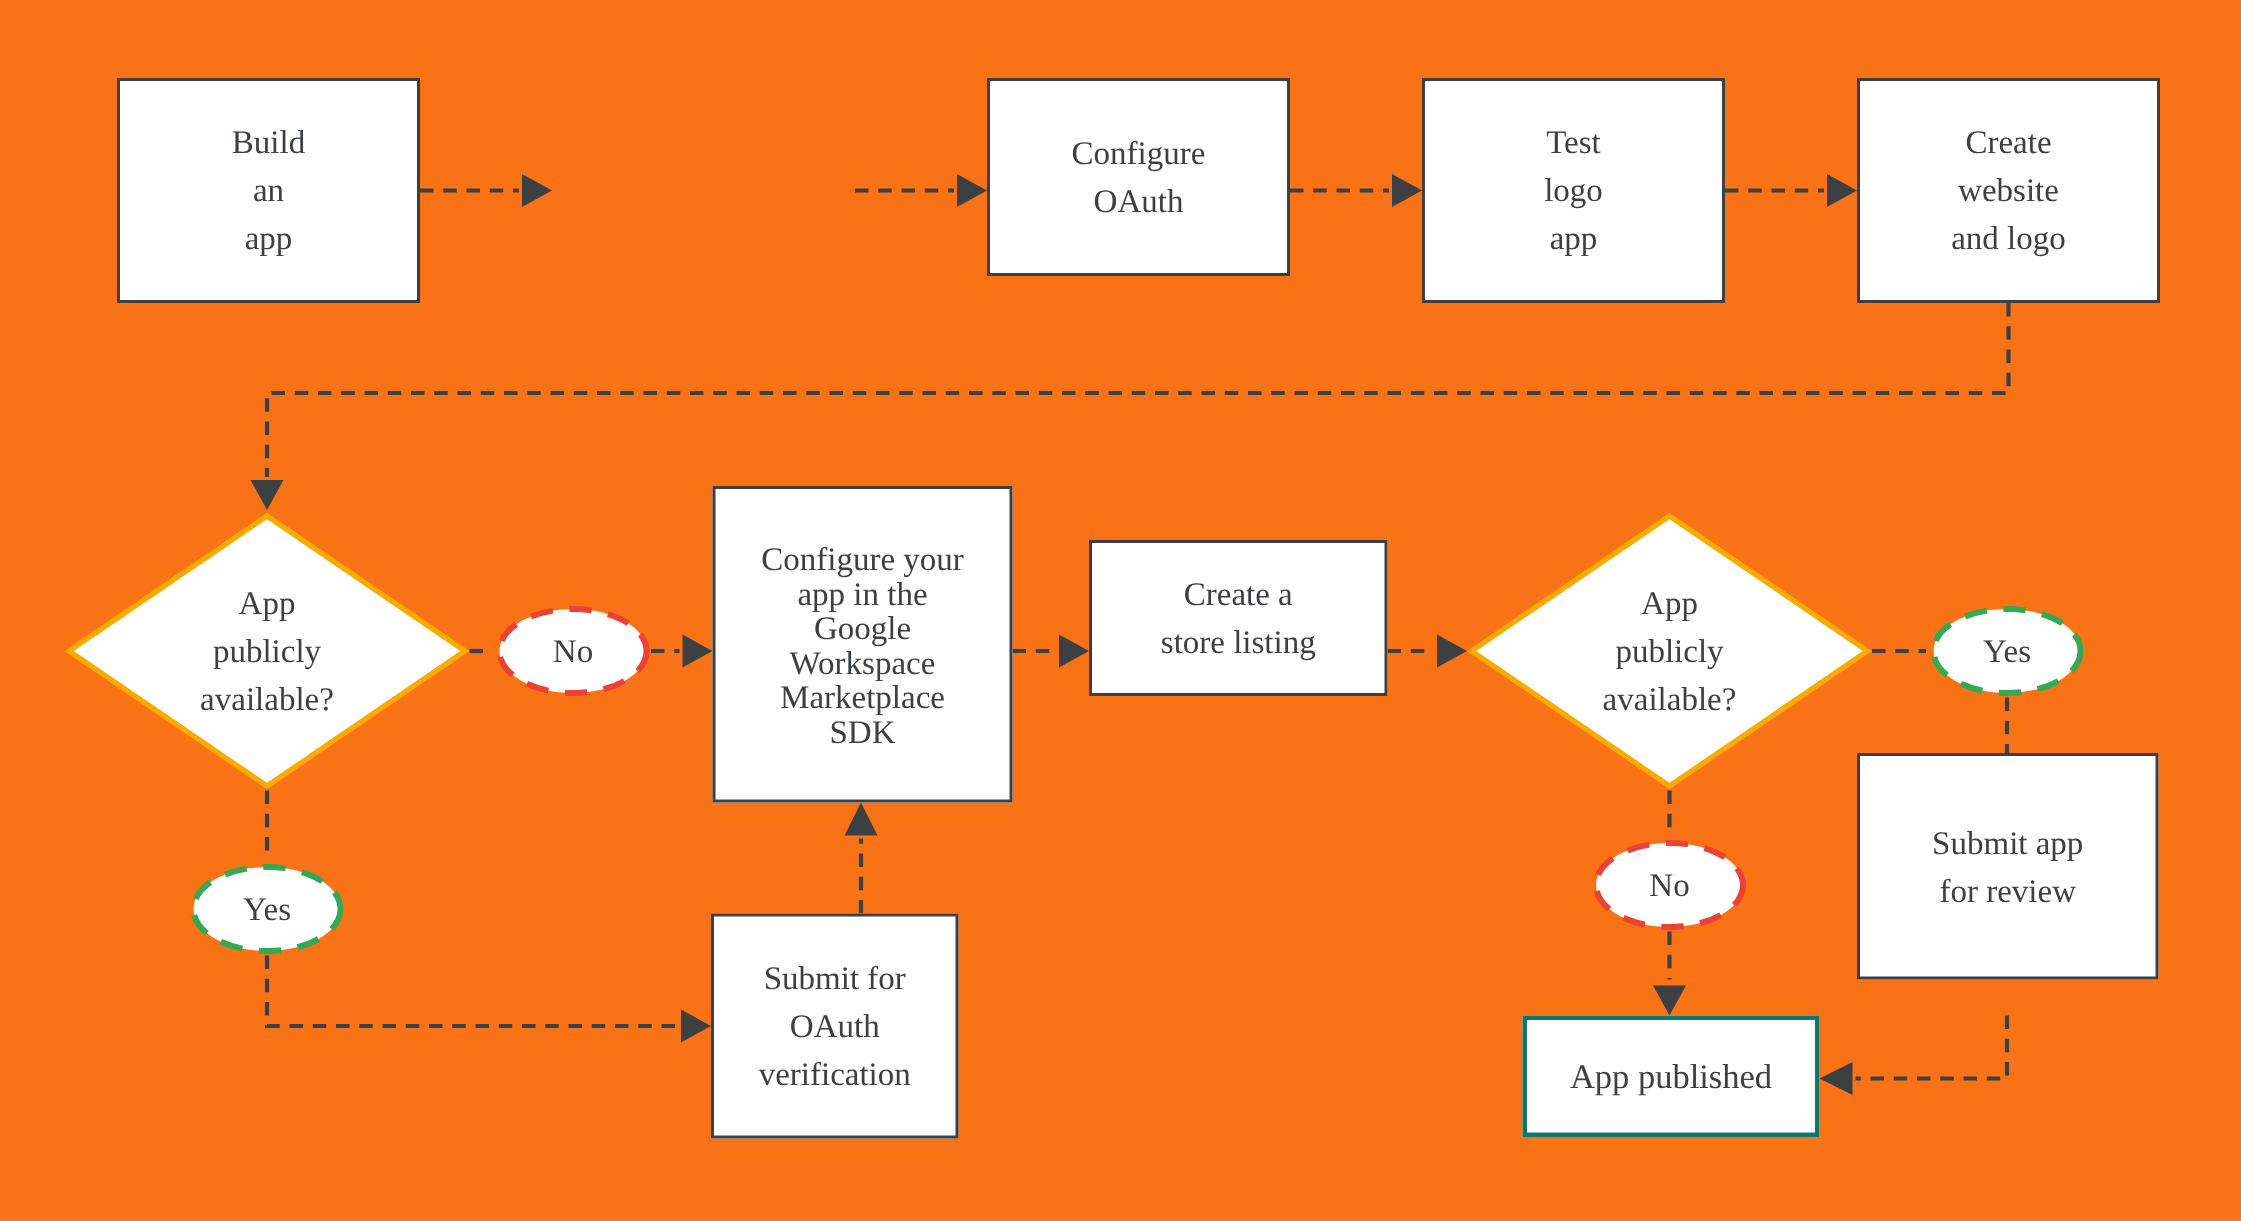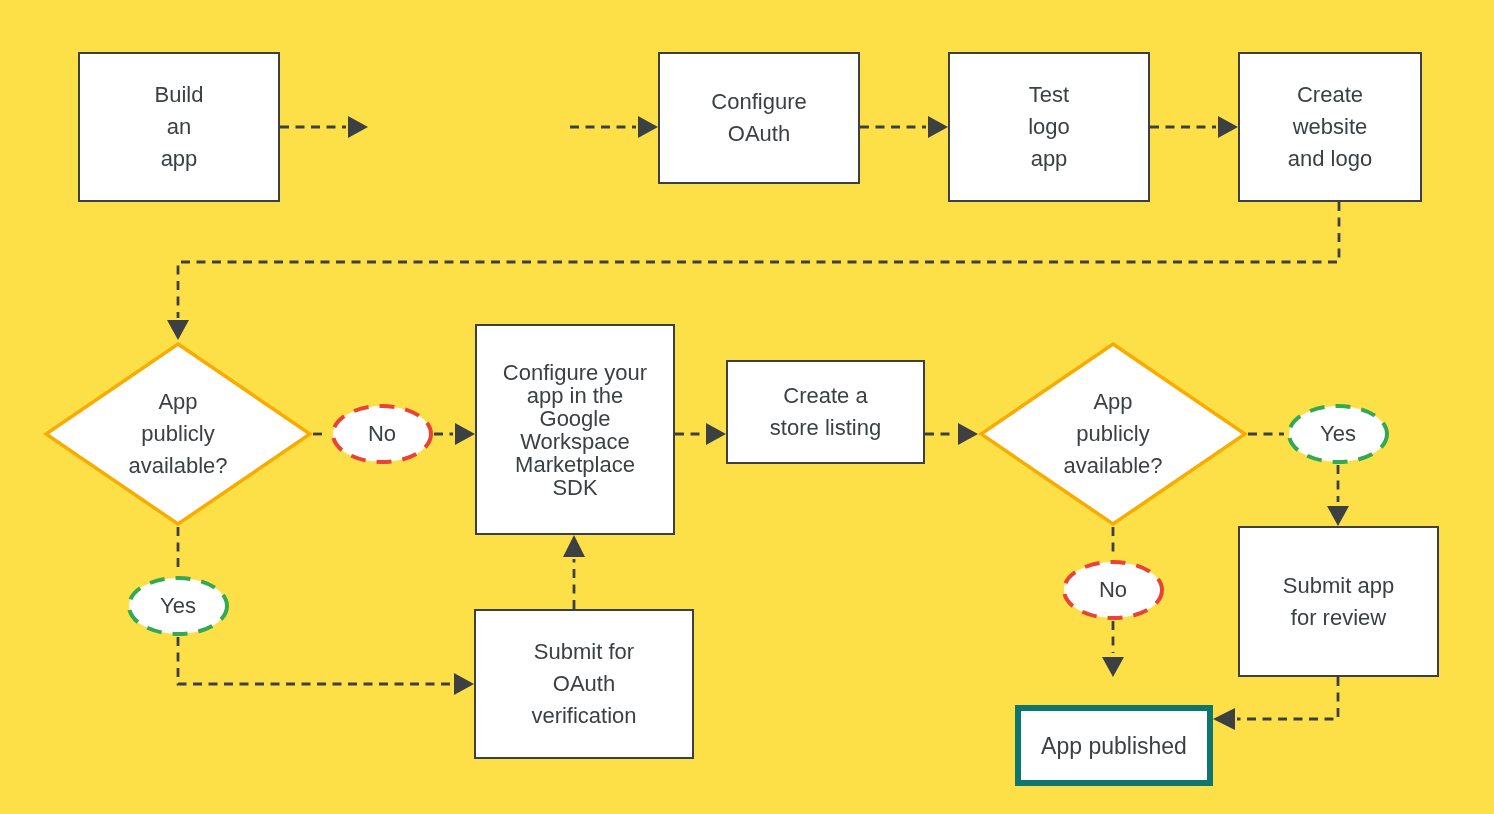--- a/index.html
+++ b/index.html
@@ -1,26 +1,26 @@
 <!DOCTYPE html>
 <html><head>
 <meta charset="utf-8">
 <style>
   html,body{margin:0;padding:0;background:#fff;}
   .canvas{
-    position:relative;width:1494px;height:814px;background:#fde047;overflow:hidden;
-    font-family:Liberation Sans, sans-serif;color:#3C4043;
+    position:relative;width:1494px;height:814px;background:#f97316;overflow:hidden;
+    font-family:Liberation Serif, serif;color:#3C4043;
   }
   .layer{position:absolute;left:0;top:0;width:1494px;height:814px;}
   .node{
     position:absolute;display:flex;align-items:center;justify-content:center;
     text-align:center;box-sizing:border-box;background:#fff;
   }
   .pbox{border:2.5px solid #3C4043;}
-  .tbox{border:6px solid #0f766e;margin-top:28px;}
+  .tbox{border:3px solid #0f766e;}
   .nlabel{white-space:pre-line;font-size:22px;line-height:32px;color:#3C4043;}
   .nlabel.small{font-size:22px;line-height:23px;}
   .nlabel.single{font-size:23px;line-height:28px;}
   .shape-node{position:absolute;background:transparent;}
   .shape-node svg{position:absolute;left:0;top:0;display:block;}
   .shape-node .nlabel{
     position:absolute;left:0;top:0;width:100%;height:100%;
     display:flex;align-items:center;justify-content:center;text-align:center;
   }
   .edge{stroke:#3C4043;stroke-width:2.8;fill:none;stroke-dasharray:9 6.5;}
@@ -109,21 +109,21 @@
   </div>
   <div class="node pbox" style="left:658px;top:52px;width:202px;height:132px">
     <span class="nlabel">Configure
 OAuth</span>
   </div>
   <div class="node pbox" style="left:948px;top:52px;width:202px;height:150px">
     <span class="nlabel">Test
 logo
 app</span>
   </div>
-  <div class="node pbox" style="left:1238px;top:52px;width:184px;height:150px">
+  <div class="node pbox" style="left:1238px;top:52px;width:202px;height:150px">
     <span class="nlabel">Create
 website
 and logo</span>
   </div>
 
   <div class="shape-node" style="left:43px;top:341px;width:270px;height:186px">
     <svg width="270" height="186" viewBox="0 0 270 186">
       <polygon class="diamond-poly" points="135,3 267,93 135,183 3,93"></polygon>
     </svg>
     <span class="nlabel">App
@@ -175,27 +175,27 @@
     <span class="nlabel">Yes</span>
   </div>
 
   <div class="shape-node" style="left:1061px;top:559px;width:104px;height:62px">
     <svg width="104" height="62" viewBox="0 0 104 62">
       <ellipse class="oval-e oval-no" cx="52" cy="31" rx="49" ry="28"></ellipse>
     </svg>
     <span class="nlabel">No</span>
   </div>
 
-  <div class="node pbox" style="left:474px;top:609px;width:220px;height:150px">
+  <div class="node pbox" style="left:474px;top:609px;width:165px;height:150px">
     <span class="nlabel">Submit for
 OAuth
 verification</span>
   </div>
 
-  <div class="node pbox" style="left:1238px;top:526px;width:201px;height:151px">
+  <div class="node pbox" style="left:1238px;top:502px;width:201px;height:151px">
     <span class="nlabel">Submit app
 for review</span>
   </div>
 
   <div class="node tbox" style="left:1015px;top:677px;width:198px;height:81px">
     <span class="nlabel single">App published</span>
   </div>
 
 </div>
 

